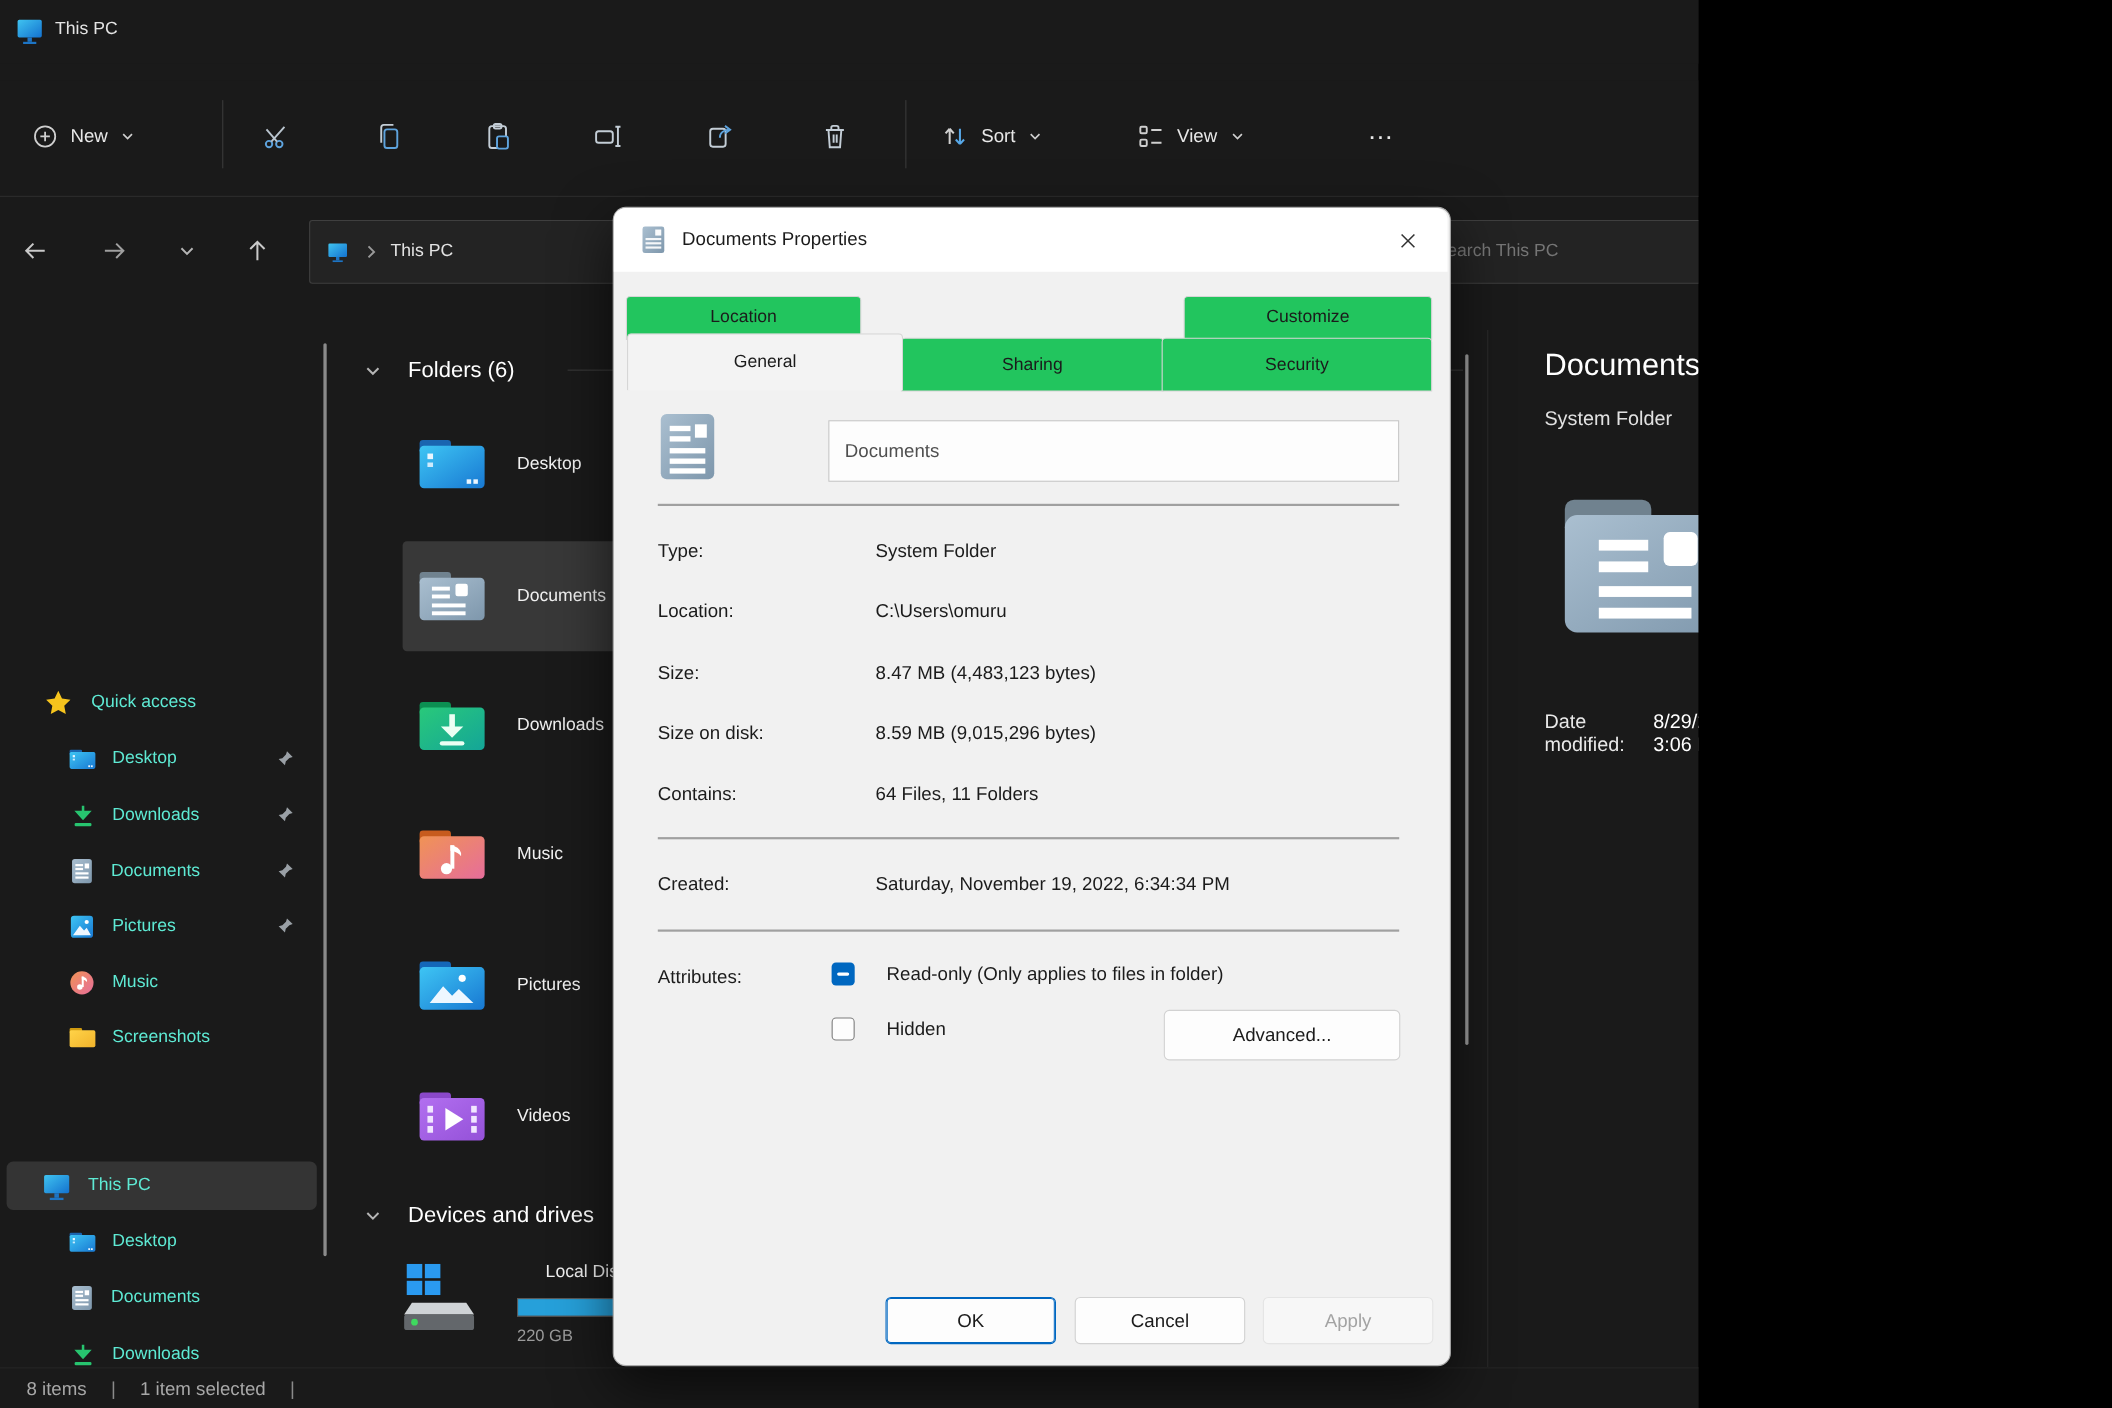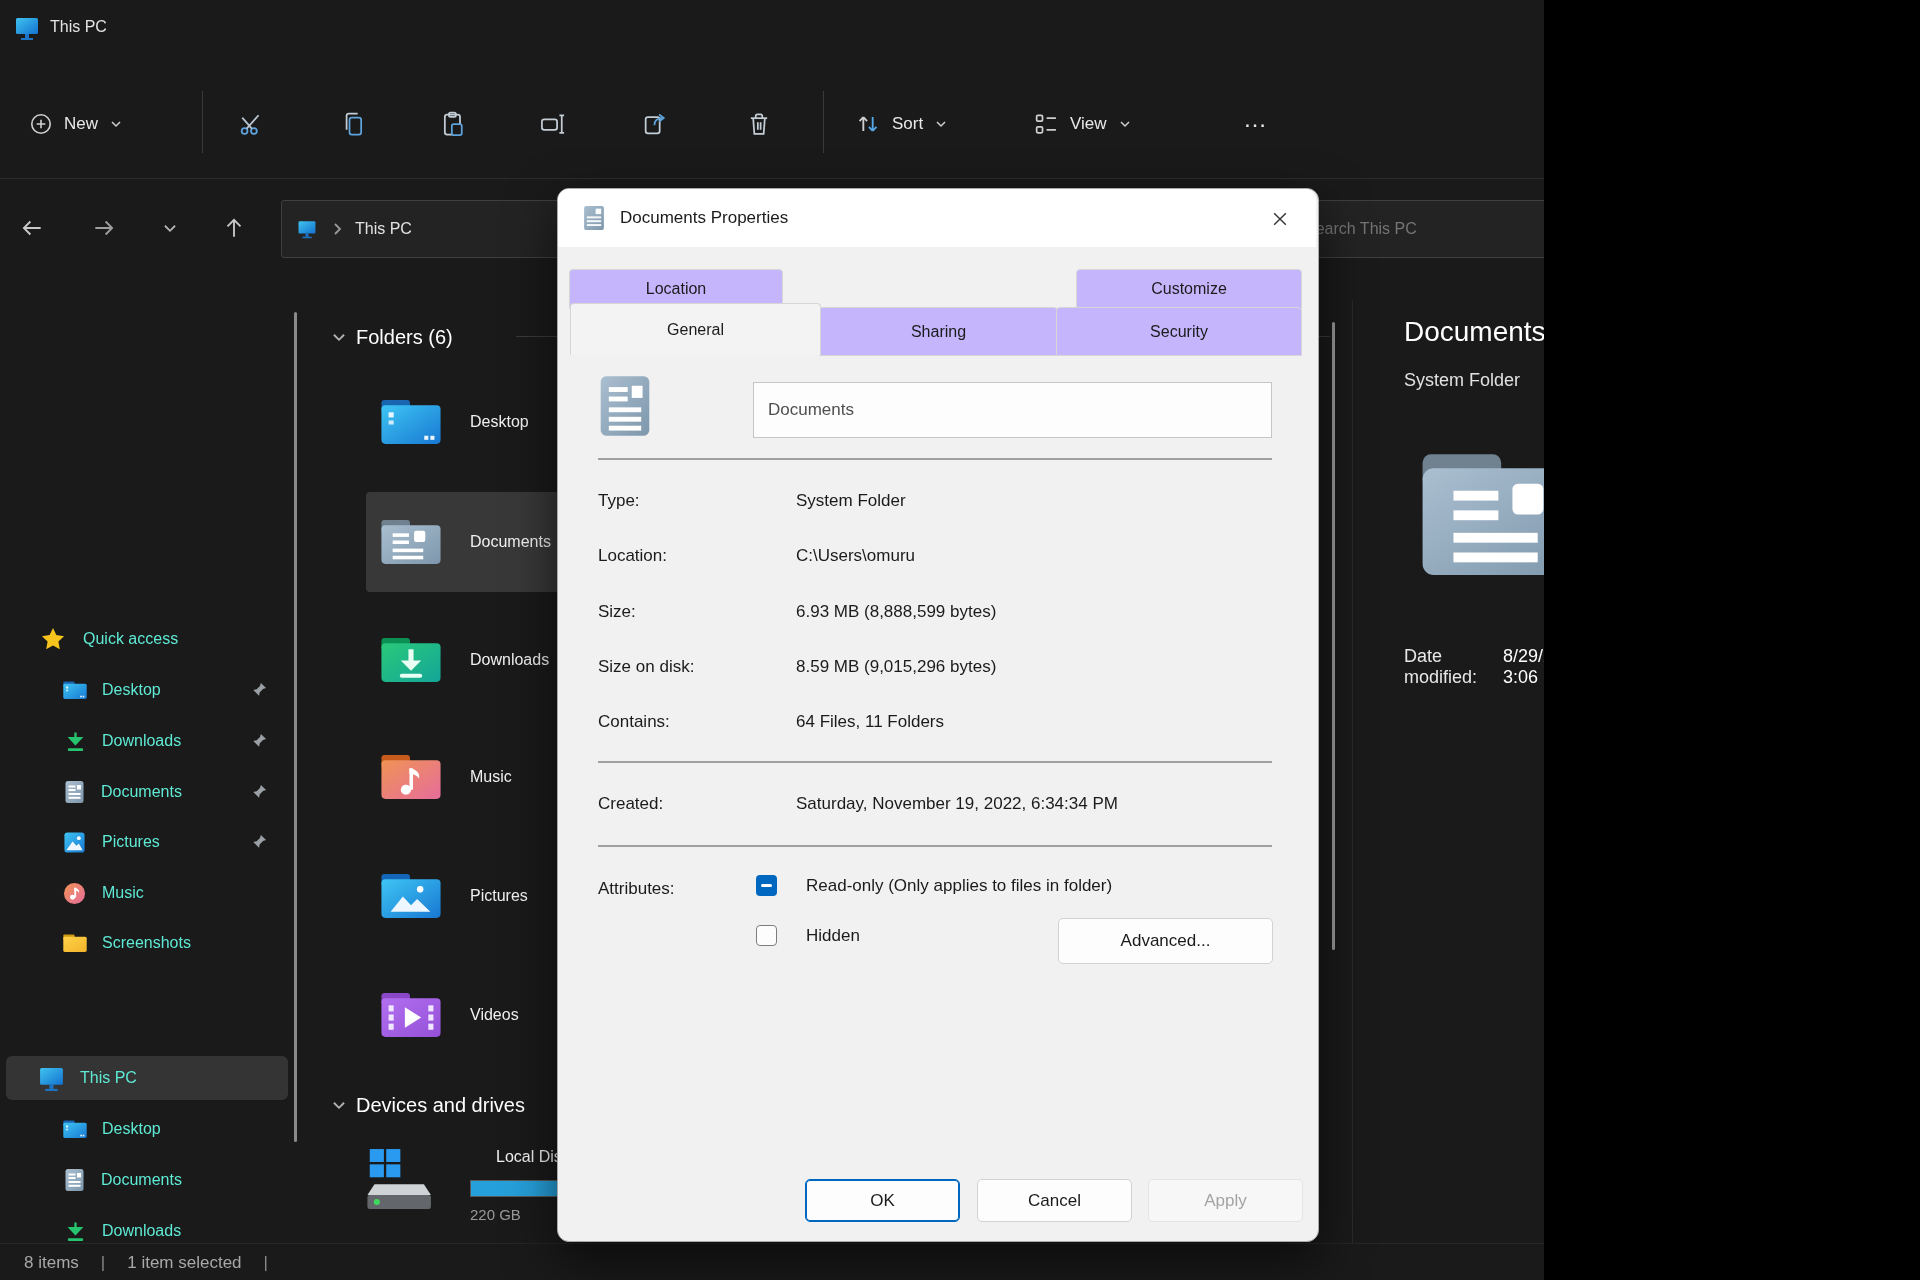--- a/index.html
+++ b/index.html
@@ -24,21 +24,21 @@
   .searchbox{position:absolute;left:1288px;top:8px;width:598px;height:56px;background:#232323;border:1px solid #3f3f3f;border-radius:3px;}
   .searchbox input{width:100%;height:100%;background:transparent;border:none;outline:none;color:#8f8f8f;font-size:16px;padding:0 16px;font-family:"Liberation Sans",sans-serif;}
   
   .sidebar{position:absolute;left:0;top:300px;width:292px;height:943px;overflow:hidden;}
   .side-item{position:absolute;left:0;width:290px;height:44px;display:flex;align-items:center;}
   .side-label{font-size:16px;color:#5eead4;white-space:nowrap;}
   .side-sel{position:absolute;left:6px;width:282px;height:44px;background:#343434;border-radius:6px;}
   .pin{position:absolute;left:252px;top:14px;}
   .sb-scroll{position:absolute;left:294px;top:312px;width:3px;height:830px;background:#8a8a8a;border-radius:2px;}
   
-  .grp-head{position:absolute;display:flex;align-items:center;gap:8px;font-size:20px;color:#fff;}
+  .grp-head{position:absolute;display:flex;align-items:center;gap:23px;font-size:20px;color:#fff;}
   .grp-rule{position:absolute;height:1px;background:#3a3a3a;}
   .tile{position:absolute;left:366px;width:560px;height:100px;display:flex;align-items:center;}
   .tile-sel{background:#383838;border-radius:4px;}
   .tile-icon{margin-left:12px;}
   .tile-label{margin-left:26px;font-size:16px;color:#f0f0f0;white-space:nowrap;}
   .main-scroll{position:absolute;left:1332px;top:322px;width:3px;height:628px;background:#9a9a9a;border-radius:2px;}
   .panel-sep{position:absolute;left:1352px;top:300px;width:1px;height:943px;background:#2a2a2a;}
   .capbar{width:210px;height:15px;background:#4a4a4a;border:1px solid #5a5a5a;}
   .capfill{height:100%;background:#26a0da;}
   
@@ -48,21 +48,21 @@
   
   .statusbar{position:absolute;left:0;top:1243px;width:1920px;height:37px;background:#1a1a1a;border-top:1px solid #262626;
              display:flex;align-items:center;font-size:17px;color:#a8a8a8;}
   .statusbar .sep{margin:0 22px;color:#8a8a8a;}
   .stat-ic{position:absolute;top:1240px;width:34px;height:32px;display:flex;align-items:center;justify-content:center;}
   
   .dialog{position:absolute;left:557px;top:188px;width:760px;height:1052px;background:#f1f1f1;border:1px solid #a9a9a9;
           border-radius:12px;box-shadow:0 18px 50px rgba(0,0,0,.6);color:#1c1c1c;}
   .dlg-titlebar{position:absolute;left:0;top:0;width:758px;height:58px;background:#ffffff;border-radius:11px 11px 0 0;}
   .dlg-title{position:absolute;left:62px;top:19px;font-size:17px;color:#1b1b1b;}
-  .tab{position:absolute;height:38px;background:#c4b5fd;border:1px solid #d6d6d6;border-radius:4px 4px 0 0;
+  .tab{position:absolute;height:38px;background:#22c55e;border:1px solid #d6d6d6;border-radius:4px 4px 0 0;
        display:flex;align-items:center;justify-content:center;font-size:16px;color:#1b1b1b;}
   .tab-active{background:#f3f3f3;border-bottom:none;z-index:2;}
   .dlg-sep{position:absolute;left:40px;width:674px;height:2px;background:#a0a0a0;}
   .dlg-row{position:absolute;left:40px;width:680px;font-size:17px;color:#1b1b1b;}
   .dlg-val{position:absolute;left:198px;top:0;}
   .name-field{position:absolute;left:195px;top:193px;width:517px;height:54px;background:#fdfdfd;border:1px solid #c6c6c6;}
   .name-field input{width:100%;height:100%;border:none;outline:none;background:transparent;color:#4f4f4f;font-size:17px;padding:0 14px;font-family:"Liberation Sans",sans-serif;}
   .cb{width:21px;height:21px;border-radius:4px;flex:none;}
   .cb-ind{background:#0067c0;position:relative;}
   .cb-ind::after{content:"";position:absolute;left:5px;right:5px;top:9px;height:3px;background:#fff;border-radius:2px;}
@@ -647,21 +647,21 @@
     <div class="dlg-row" style="top:302px">
       <span>Type:</span>
       <span class="dlg-val">System Folder</span>
     </div>
     <div class="dlg-row" style="top:357px">
       <span>Location:</span>
       <span class="dlg-val">C:\Users\omuru</span>
     </div>
     <div class="dlg-row" style="top:413px">
       <span>Size:</span>
-      <span class="dlg-val">6.93 MB (8,888,599 bytes)</span>
+      <span class="dlg-val">8.47 MB (4,483,123 bytes)</span>
     </div>
     <div class="dlg-row" style="top:468px">
       <span>Size on disk:</span>
       <span class="dlg-val">8.59 MB (9,015,296 bytes)</span>
     </div>
     <div class="dlg-row" style="top:523px">
       <span>Contains:</span>
       <span class="dlg-val">64 Files, 11 Folders</span>
     </div>
 

